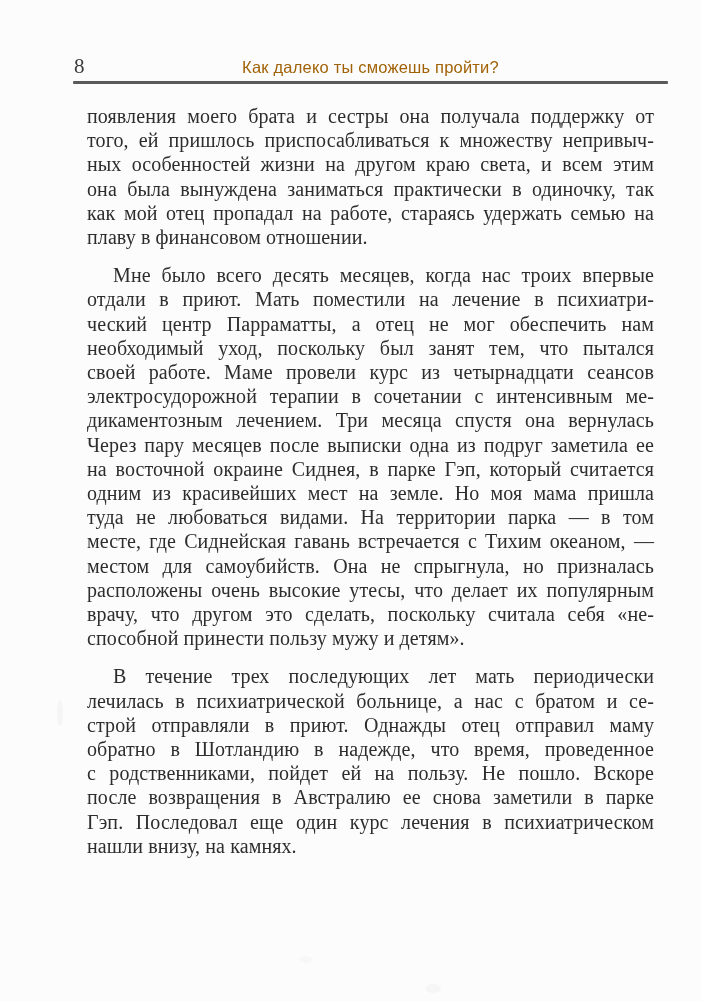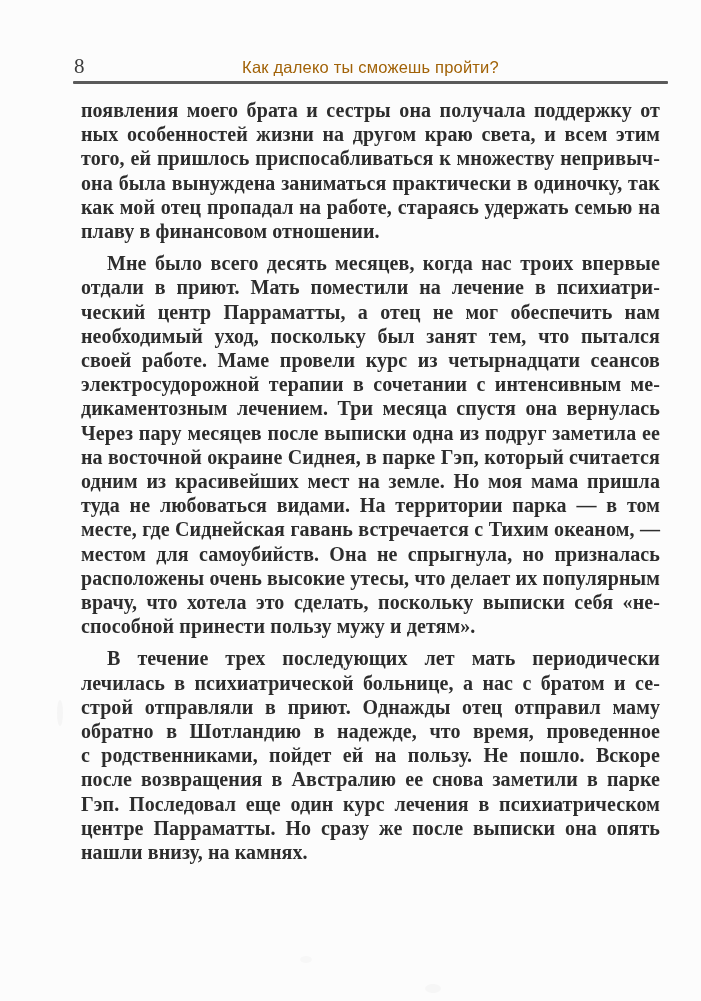--- a/index.html
+++ b/index.html
@@ -57,21 +57,21 @@
   .body-text {
     position: absolute;
     left: 73px;
     top: 90px;
     width: 595px;
     font-size: 20px;
     line-height: 24.2px;
     color: #2d2d2d;
     letter-spacing: 0.1px;
   }
-  .paragraph { margin: 8px; font-weight: bold; }
+  .paragraph { margin: 14px; }
   .line {
     text-align: justify;
     text-align-last: justify;
     white-space: normal;
   }
   .line.last { text-align-last: left; }
   .line.indent { text-indent: 26px; }
   
   .artifact {
     position: absolute;
@@ -91,53 +91,52 @@
   <header class="page-header">
     <span class="page-num">8</span>
     <span class="running-title">Как далеко ты сможешь пройти?</span>
   </header>
 
   <div class="header-rule"></div>
 
   <main class="body-text">
     <div class="paragraph">
         <div class="line">появления моего брата и сестры она получала поддержку от</div>
+        <div class="line">того, ей пришлось приспосабливаться к множеству непривыч-</div>
         <div class="line">ных особенностей жизни на другом краю света, и всем этим</div>
-        <div class="line">того, ей пришлось приспосабливаться к множеству непривыч-</div>
         <div class="line">она была вынуждена заниматься практически в одиночку, так</div>
         <div class="line">как мой отец пропадал на работе, стараясь удержать семью на</div>
         <div class="line last">плаву в финансовом отношении.</div>
       </div>
     <div class="paragraph">
         <div class="line indent">Мне было всего десять месяцев, когда нас троих впервые</div>
         <div class="line">отдали в приют. Мать поместили на лечение в психиатри-</div>
         <div class="line">ческий центр Парраматты, а отец не мог обеспечить нам</div>
         <div class="line">необходимый уход, поскольку был занят тем, что пытался</div>
         <div class="line">своей работе. Маме провели курс из четырнадцати сеансов</div>
         <div class="line">электросудорожной терапии в сочетании с интенсивным ме-</div>
         <div class="line">дикаментозным лечением. Три месяца спустя она вернулась</div>
         <div class="line">Через пару месяцев после выписки одна из подруг заметила ее</div>
         <div class="line">на восточной окраине Сиднея, в парке Гэп, который считается</div>
         <div class="line">одним из красивейших мест на земле. Но моя мама пришла</div>
         <div class="line">туда не любоваться видами. На территории парка — в том</div>
         <div class="line">месте, где Сиднейская гавань встречается с Тихим океаном, —</div>
         <div class="line">местом для самоубийств. Она не спрыгнула, но призналась</div>
         <div class="line">расположены очень высокие утесы, что делает их популярным</div>
-        <div class="line">врачу, что хотела это сделать, поскольку выписки себя «не-</div>
+        <div class="line">врачу, что другом это сделать, поскольку считала себя «не-</div>
         <div class="line last">способной принести пользу мужу и детям».</div>
       </div>
     <div class="paragraph">
         <div class="line indent">В течение трех последующих лет мать периодически</div>
         <div class="line">лечилась в психиатрической больнице, а нас с братом и се-</div>
         <div class="line">строй отправляли в приют. Однажды отец отправил маму</div>
         <div class="line">обратно в Шотландию в надежде, что время, проведенное</div>
         <div class="line">с родственниками, пойдет ей на пользу. Не пошло. Вскоре</div>
         <div class="line">после возвращения в Австралию ее снова заметили в парке</div>
         <div class="line">Гэп. Последовал еще один курс лечения в психиатрическом</div>
-        <div class="line">центре Парраматты. Но сразу же после выписки она опять</div>
         <div class="line last">нашли внизу, на камнях.</div>
       </div>
   </main>
 
   <div class="artifact a1"></div>
   <div class="artifact a2"></div>
   <div class="artifact a3"></div>
 
 </div>
 

